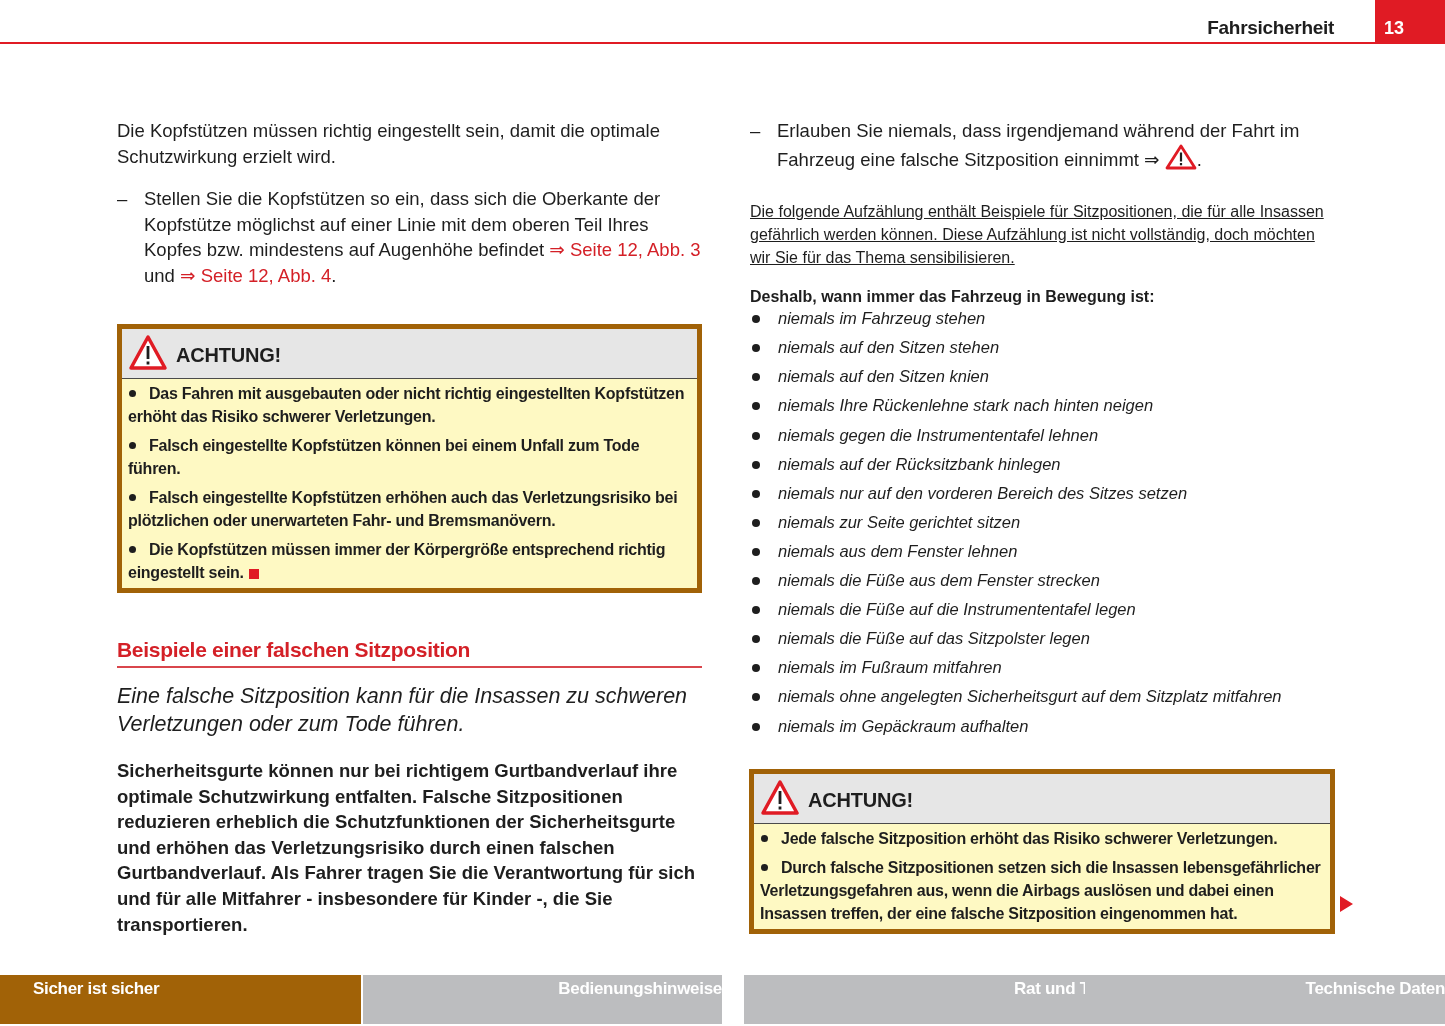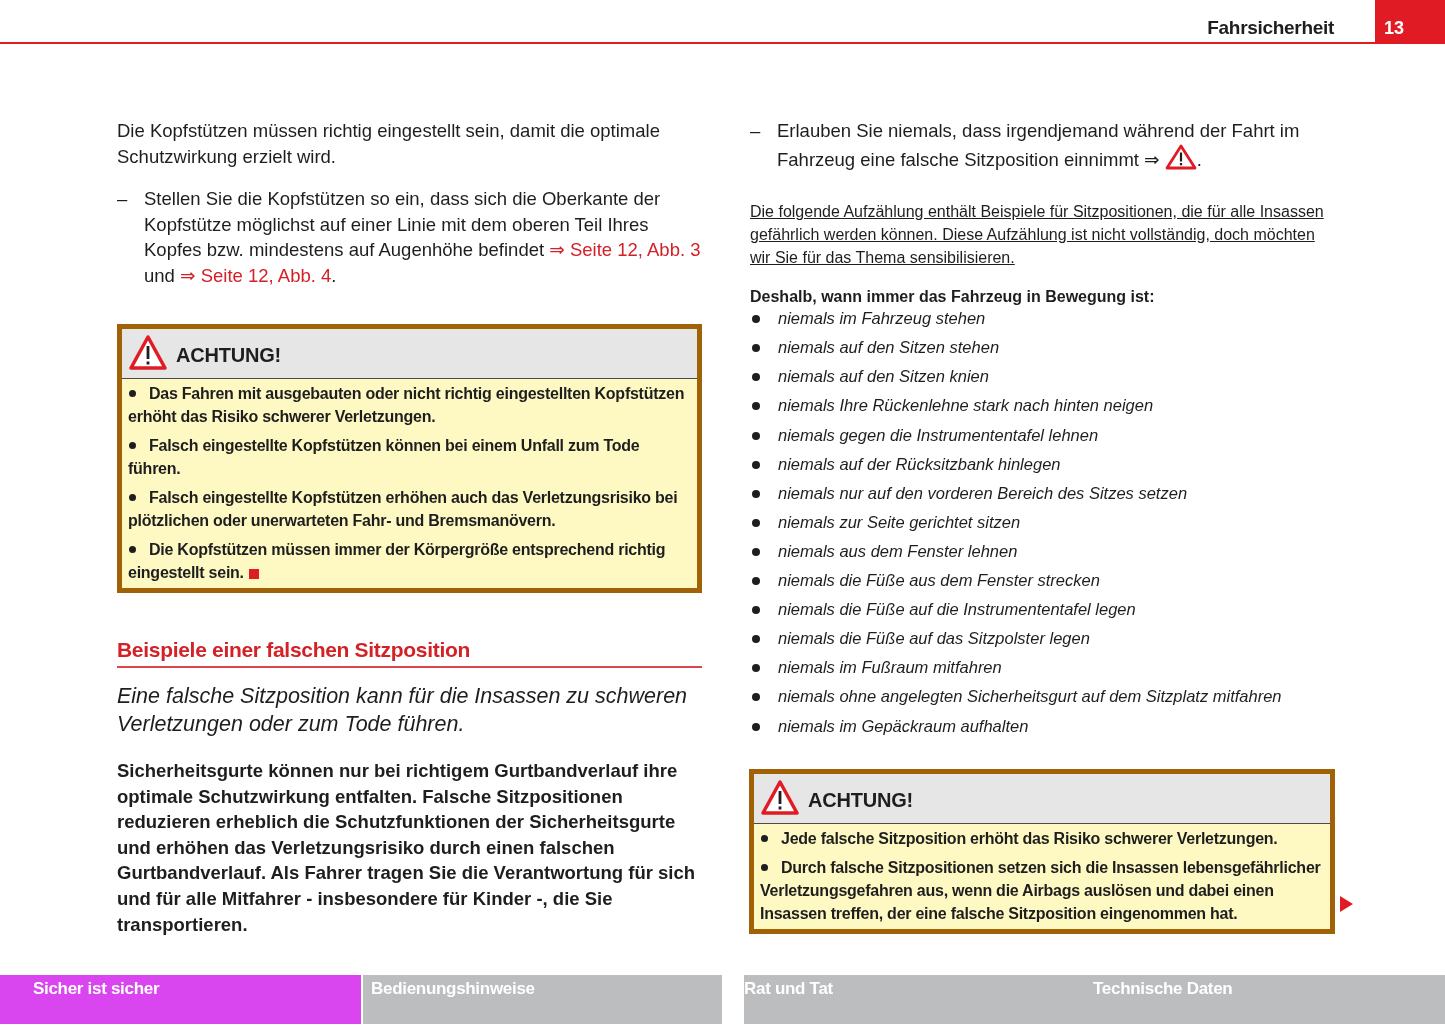--- a/index.html
+++ b/index.html
@@ -63,22 +63,22 @@
   .list li { position: relative; padding-left: 28px; font-size: 16.5px; height: 29.1px; line-height: 29px; }
   .list li .lb { position: absolute; left: 2px; top: 11px; width: 8px; height: 8px; border-radius: 50%; background: #1e1e1e; }
 
   .cont-arrow { position: absolute; left: 1340px; top: 896px; width: 0; height: 0;
     border-top: 8px solid transparent; border-bottom: 8px solid transparent; border-left: 13px solid #e01b24; }
 
   
   .footer { position: absolute; left: 0; top: 975px; width: 1445px; height: 51px; }
   .ftab { position: absolute; top: 0; height: 49px; box-sizing: border-box; padding: 4px 0 0 10px;
     color: #fff; font-weight: bold; font-size: 17px; letter-spacing: -0.3px; }
-  .ftab.active { background: #d946ef; }
-  .ftab.inactive { background: #bcbdbf; }
+  .ftab.active { background: #a16207; }
+  .ftab.inactive { background: #bcbdbf; text-align: right; }
 </style>
 </head>
 <body>
 
 <div class="header-rule"></div>
 <div class="header-title">Fahrsicherheit</div>
 <div class="page-num">13</div>
 
 <div class="col col-left">
   <p class="p-large">Die Kopfstützen müssen richtig eingestellt sein, damit die optimale Schutzwirkung erzielt wird.</p>

